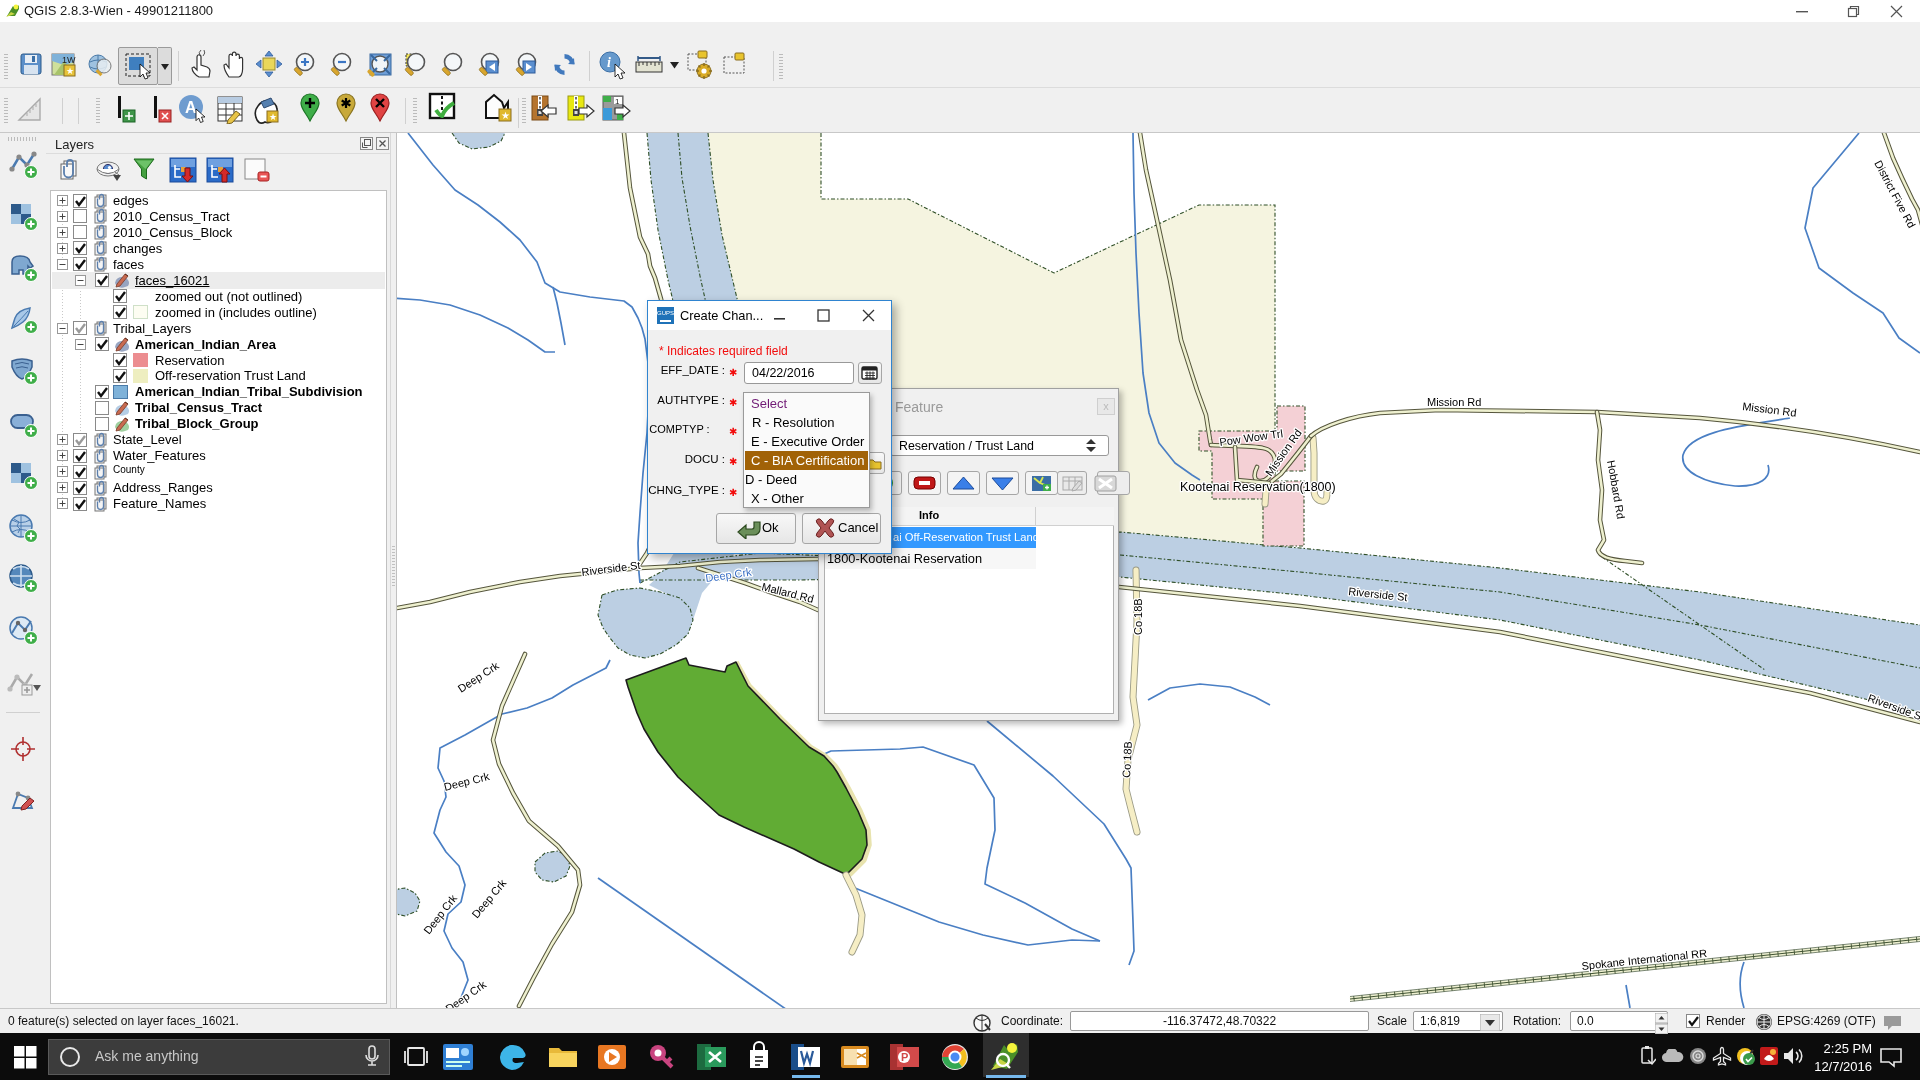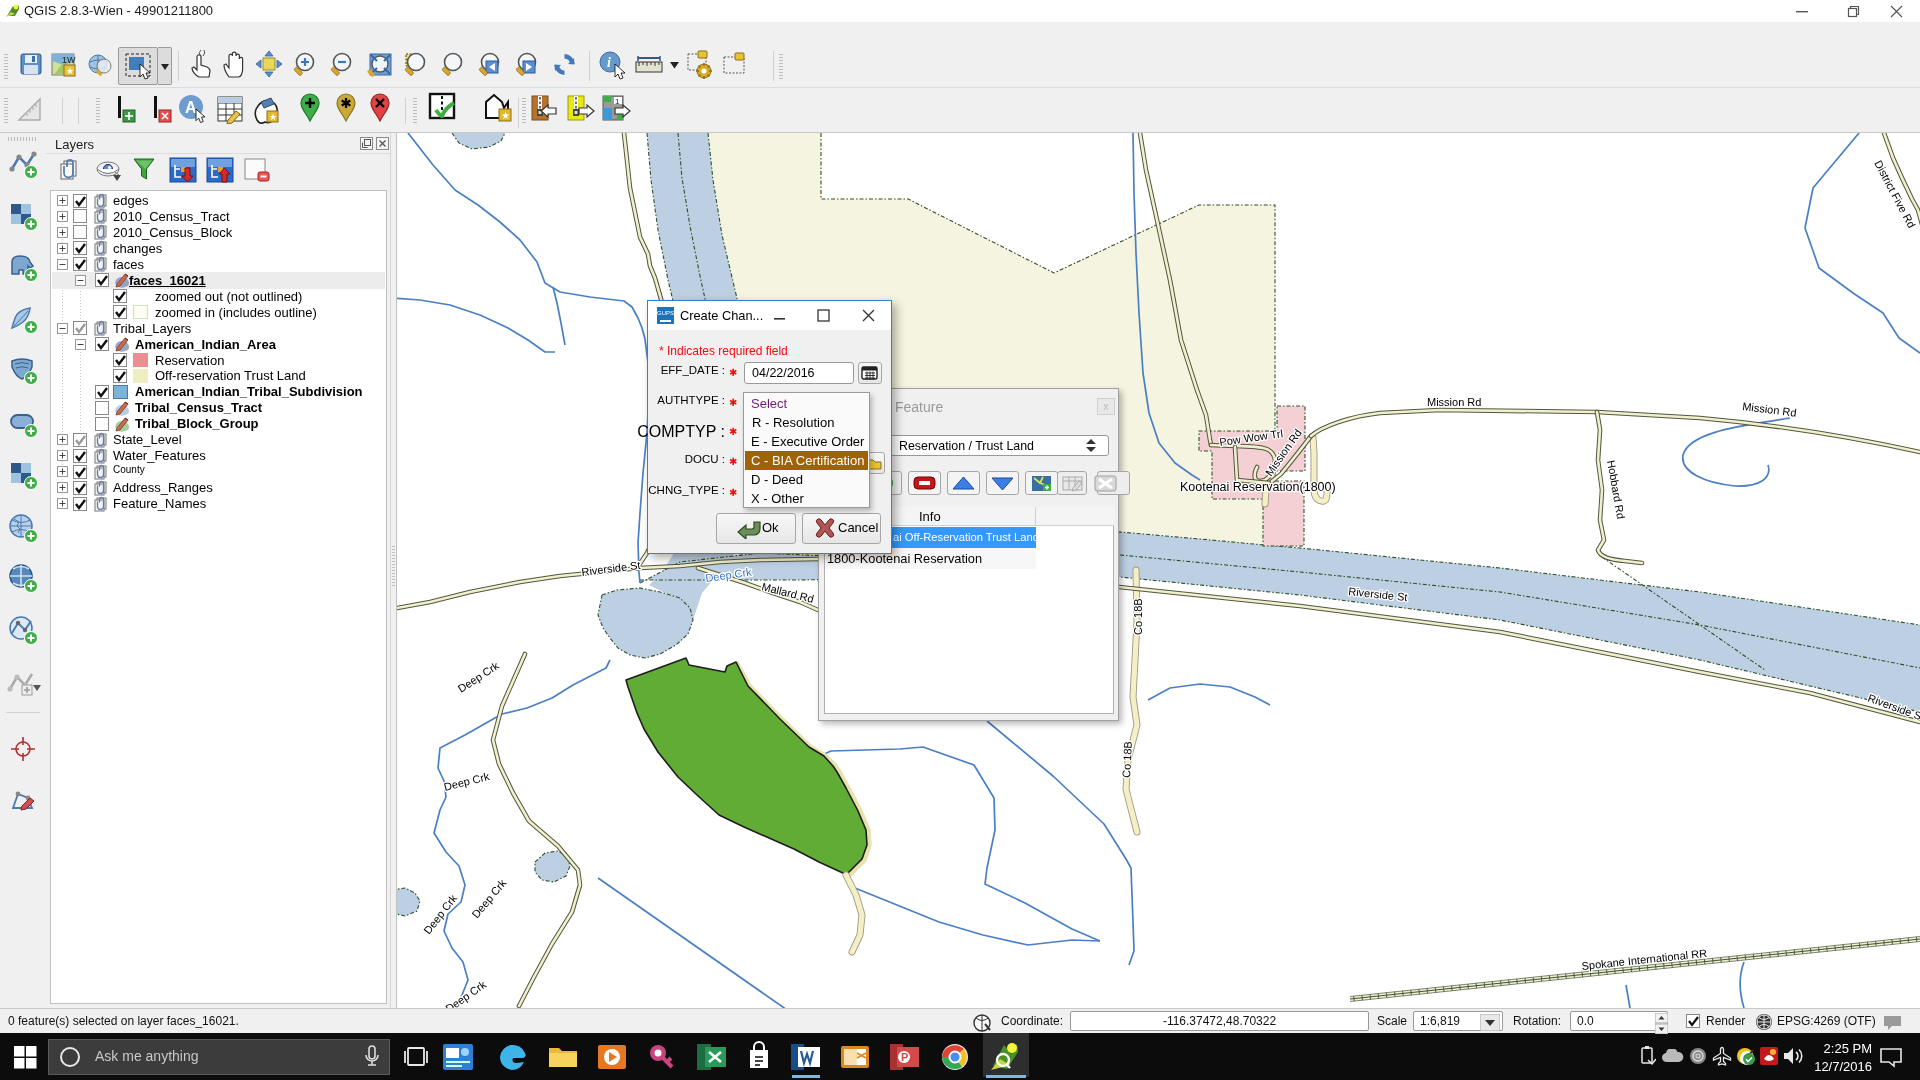--- a/index.html
+++ b/index.html
@@ -485,21 +485,21 @@
         </svg>
         <svg class="abs" style="left:44px;top:82.25px" width="15" height="15">
           <rect x="0.5" y="0.5" width="13" height="13" fill="#fff" stroke="#8a8a8a"></rect>
           <path d="M3 7 l3 4 6 -8" stroke="#111" stroke-width="2.4" fill="none"></path>
         </svg>
         <svg class="abs" style="left:62px;top:81.25px" width="18" height="17" viewBox="0 0 18 17">
           <path d="M2 11 a7 6 0 1 1 13 3 l-3 1 a7 6 0 0 1 -10 -4Z" fill="#8898b8" opacity="0.85"></path>
           <path d="M4 12 L12 2 l3 2 -8 10 -4 1 Z" fill="#c86a50" stroke="#7a3a28" stroke-width="0.8"></path>
           <path d="M12 2 l3 2" stroke="#5a2a1a"></path>
         </svg>
-        <div style="position:absolute;left:78px;top:82px;white-space:nowrap;font-size:13px;color:#000;font-weight:bold;text-decoration:underline">faces_16021</div>
+        <div style="position:absolute;left:84px;top:82px;white-space:nowrap;font-size:13px;color:#000;font-weight:normal;text-decoration:underline">faces_16021</div>
         <svg class="abs" style="left:62px;top:98.19999999999999px" width="15" height="15">
           <rect x="0.5" y="0.5" width="13" height="13" fill="#fff" stroke="#8a8a8a"></rect>
           <path d="M3 7 l3 4 6 -8" stroke="#111" stroke-width="2.4" fill="none"></path>
         </svg>
         <div style="position:absolute;left:104px;top:98px;white-space:nowrap;font-size:13px;color:#000">zoomed out (not outlined)</div>
         <svg class="abs" style="left:62px;top:114.14999999999999px" width="15" height="15">
           <rect x="0.5" y="0.5" width="13" height="13" fill="#fff" stroke="#8a8a8a"></rect>
           <path d="M3 7 l3 4 6 -8" stroke="#111" stroke-width="2.4" fill="none"></path>
         </svg>
         <div class="abs" style="left:82px;top:114px;width:15px;height:14px;background:#fdfdf2;border:1px solid #cfe0c8"></div>
@@ -970,21 +970,21 @@
         <path d="M13 13 l6 -7 3 2 -6 7 -4 1 Z" fill="#ddd" stroke="#aaa"></path>
       </svg>
       <div class="btn abs" style="left:278px;top:82px;width:33px;height:24px;background:#ededed"></div>
       <svg class="abs" style="left:274px;top:86px" width="25" height="17" viewBox="0 0 25 17">
         <rect x="2" y="1" width="21" height="15" rx="2" fill="#d8d8d8" stroke="#a0a0a0"></rect>
         <path d="M6 4 l13 9 M19 4 l-13 9" stroke="#fff" stroke-width="3"></path>
       </svg>
       <div class="abs" style="left:5px;top:118px;width:290px;height:207px;background:#fff;border:1px solid #b0b0b0"></div>
       <div class="abs" style="left:5px;top:118px;width:290px;height:19px;background:#f4f4f4;border-bottom:1px solid #d0d0d0"></div>
       <div class="abs" style="left:216px;top:118px;width:1px;height:19px;background:#d0d0d0"></div>
-      <div style="position:absolute;left:100px;top:120px;font-weight:normal;font-size:13px">Info</div>
+      <div style="position:absolute;left:100px;top:120px;font-weight:bold;font-size:11px">Info</div>
       <div class="abs" style="left:6px;top:138px;width:211px;height:21px;background:#3399ff;color:#fff;font-size:11.2px;line-height:21px;padding-left:68px;white-space:nowrap;overflow:hidden">ai Off-Reservation Trust Land</div>
       <div class="abs" style="left:6px;top:159px;width:211px;height:21px;background:#f7f7f7;color:#000;font-size:12.8px;line-height:21px;padding-left:2px;white-space:nowrap">1800-Kootenai Reservation</div>
     </div>
 <div id="createdlg">
       <div class="abs" style="left:0;top:0;width:243px;height:29px;background:#fff"></div>
       <div class="abs" style="left:9px;top:6px;width:17px;height:17px;background:#1f72b8;color:#fff;font-size:6px;text-align:center;line-height:13px">GUPS<div style="margin:0 3px;height:2px;background:#fff"></div></div>
       <div style="position:absolute;left:32px;top:7px;font-size:12.8px;color:#000">Create Chan...</div>
       <svg class="abs" style="left:125px;top:16px" width="14" height="4" viewBox="0 0 14 4">
         <rect x="1" y="1" width="11" height="1.6" fill="#333"></rect>
       </svg>
@@ -992,21 +992,21 @@
         <rect x="1" y="1" width="11" height="11" fill="none" stroke="#333" stroke-width="1.3"></rect>
       </svg>
       <svg class="abs" style="left:214px;top:8px" width="13" height="13" viewBox="0 0 13 13">
         <path d="M1 1 L12 12 M12 1 L1 12" stroke="#333" stroke-width="1.3"></path>
       </svg>
       <div style="position:absolute;left:11px;top:43px;font-size:12px;color:#f20c0c">* Indicates required field</div>
       <div style="position:absolute;left:-14px;top:63px;width:91px;text-align:right;font-size:11.5px;color:#000;white-space:nowrap">EFF_DATE :</div>
       <div style="position:absolute;left:81px;top:66px;font-size:10px;color:#f20c0c">✱</div>
       <div style="position:absolute;left:-14px;top:93px;width:91px;text-align:right;font-size:11.5px;color:#000;white-space:nowrap">AUTHTYPE :</div>
       <div style="position:absolute;left:81px;top:96px;font-size:10px;color:#f20c0c">✱</div>
-      <div style="position:absolute;left:-14px;top:122px;width:91px;text-align:right;font-size:16px;color:#000;white-space:nowrap">COMPTYP :</div>
+      <div style="position:absolute;left:-14px;top:122px;width:91px;text-align:center;font-size:11px;color:#000;white-space:nowrap">COMPTYP :</div>
       <div style="position:absolute;left:81px;top:125px;font-size:10px;color:#f20c0c">✱</div>
       <div style="position:absolute;left:-14px;top:152px;width:91px;text-align:right;font-size:11.5px;color:#000;white-space:nowrap">DOCU :</div>
       <div style="position:absolute;left:81px;top:155px;font-size:10px;color:#f20c0c">✱</div>
       <div style="position:absolute;left:-14px;top:183px;width:91px;text-align:right;font-size:11.5px;color:#000;white-space:nowrap">CHNG_TYPE :</div>
       <div style="position:absolute;left:81px;top:186px;font-size:10px;color:#f20c0c">✱</div>
       <div class="fld" style="position:absolute;left:96px;top:61px;width:110px;height:22px;line-height:21px;padding-left:7px;font-size:12.5px;border-radius:3px">04/22/2016</div>
       <div class="btn abs" style="left:210px;top:61px;width:24px;height:22px"></div>
       <svg class="abs" style="left:213px;top:64px" width="18" height="16" viewBox="0 0 18 16">
         <rect x="1" y="2" width="15" height="12" rx="1.5" fill="#fff" stroke="#222" stroke-width="1.4"></rect>
         <rect x="1" y="2" width="15" height="3.5" fill="#222"></rect>
@@ -1025,16 +1025,16 @@
       <svg class="abs" style="left:166px;top:216px" width="22" height="22" viewBox="0 0 22 22">
         <path d="M3 6 Q1 3 4 2 Q6 1 8 4 L11 8 L14 4 Q16 1 18 2 Q21 3 19 6 L15 11 L19 16 Q21 19 18 20 Q16 21 14 18 L11 14 L8 18 Q6 21 4 20 Q1 19 3 16 L7 11 Z" fill="#b05454" stroke="#6a2020" stroke-width="1"></path>
       </svg>
       <div style="position:absolute;left:190px;top:219px;font-size:13px">Cancel</div>
     </div>
 <div id="drop">
       <div class="abs" style="left:1px;top:1px;width:123px;height:19px;color:#701a75;font-size:13px;line-height:19px;padding-left:6px;white-space:nowrap">Select</div>
       <div class="abs" style="left:1px;top:20px;width:123px;height:19px;color:#000;font-size:13px;line-height:19px;padding-left:7px;white-space:nowrap">R - Resolution</div>
       <div class="abs" style="left:1px;top:39px;width:123px;height:19px;color:#000;font-size:13px;line-height:19px;padding-left:6px;white-space:nowrap">E - Executive Order</div>
       <div class="abs" style="left:1px;top:58px;width:123px;height:19px;background:#a16207;color:#fff;font-size:13px;line-height:19px;padding-left:6px;white-space:nowrap">C - BIA Certification</div>
-      <div class="abs" style="left:1px;top:77px;width:123px;height:19px;color:#000;font-size:13px;line-height:19px;padding-left:6px;white-space:nowrap">D - Deed</div>
+      <div class="abs" style="left:1px;top:77px;width:123px;height:19px;color:#000;font-size:13px;line-height:19px;white-space:nowrap">D - Deed</div>
       <div class="abs" style="left:1px;top:96px;width:123px;height:19px;color:#000;font-size:13px;line-height:19px;padding-left:6px;white-space:nowrap">X - Other</div>
     </div>
 </div>
 
 </body></html>

